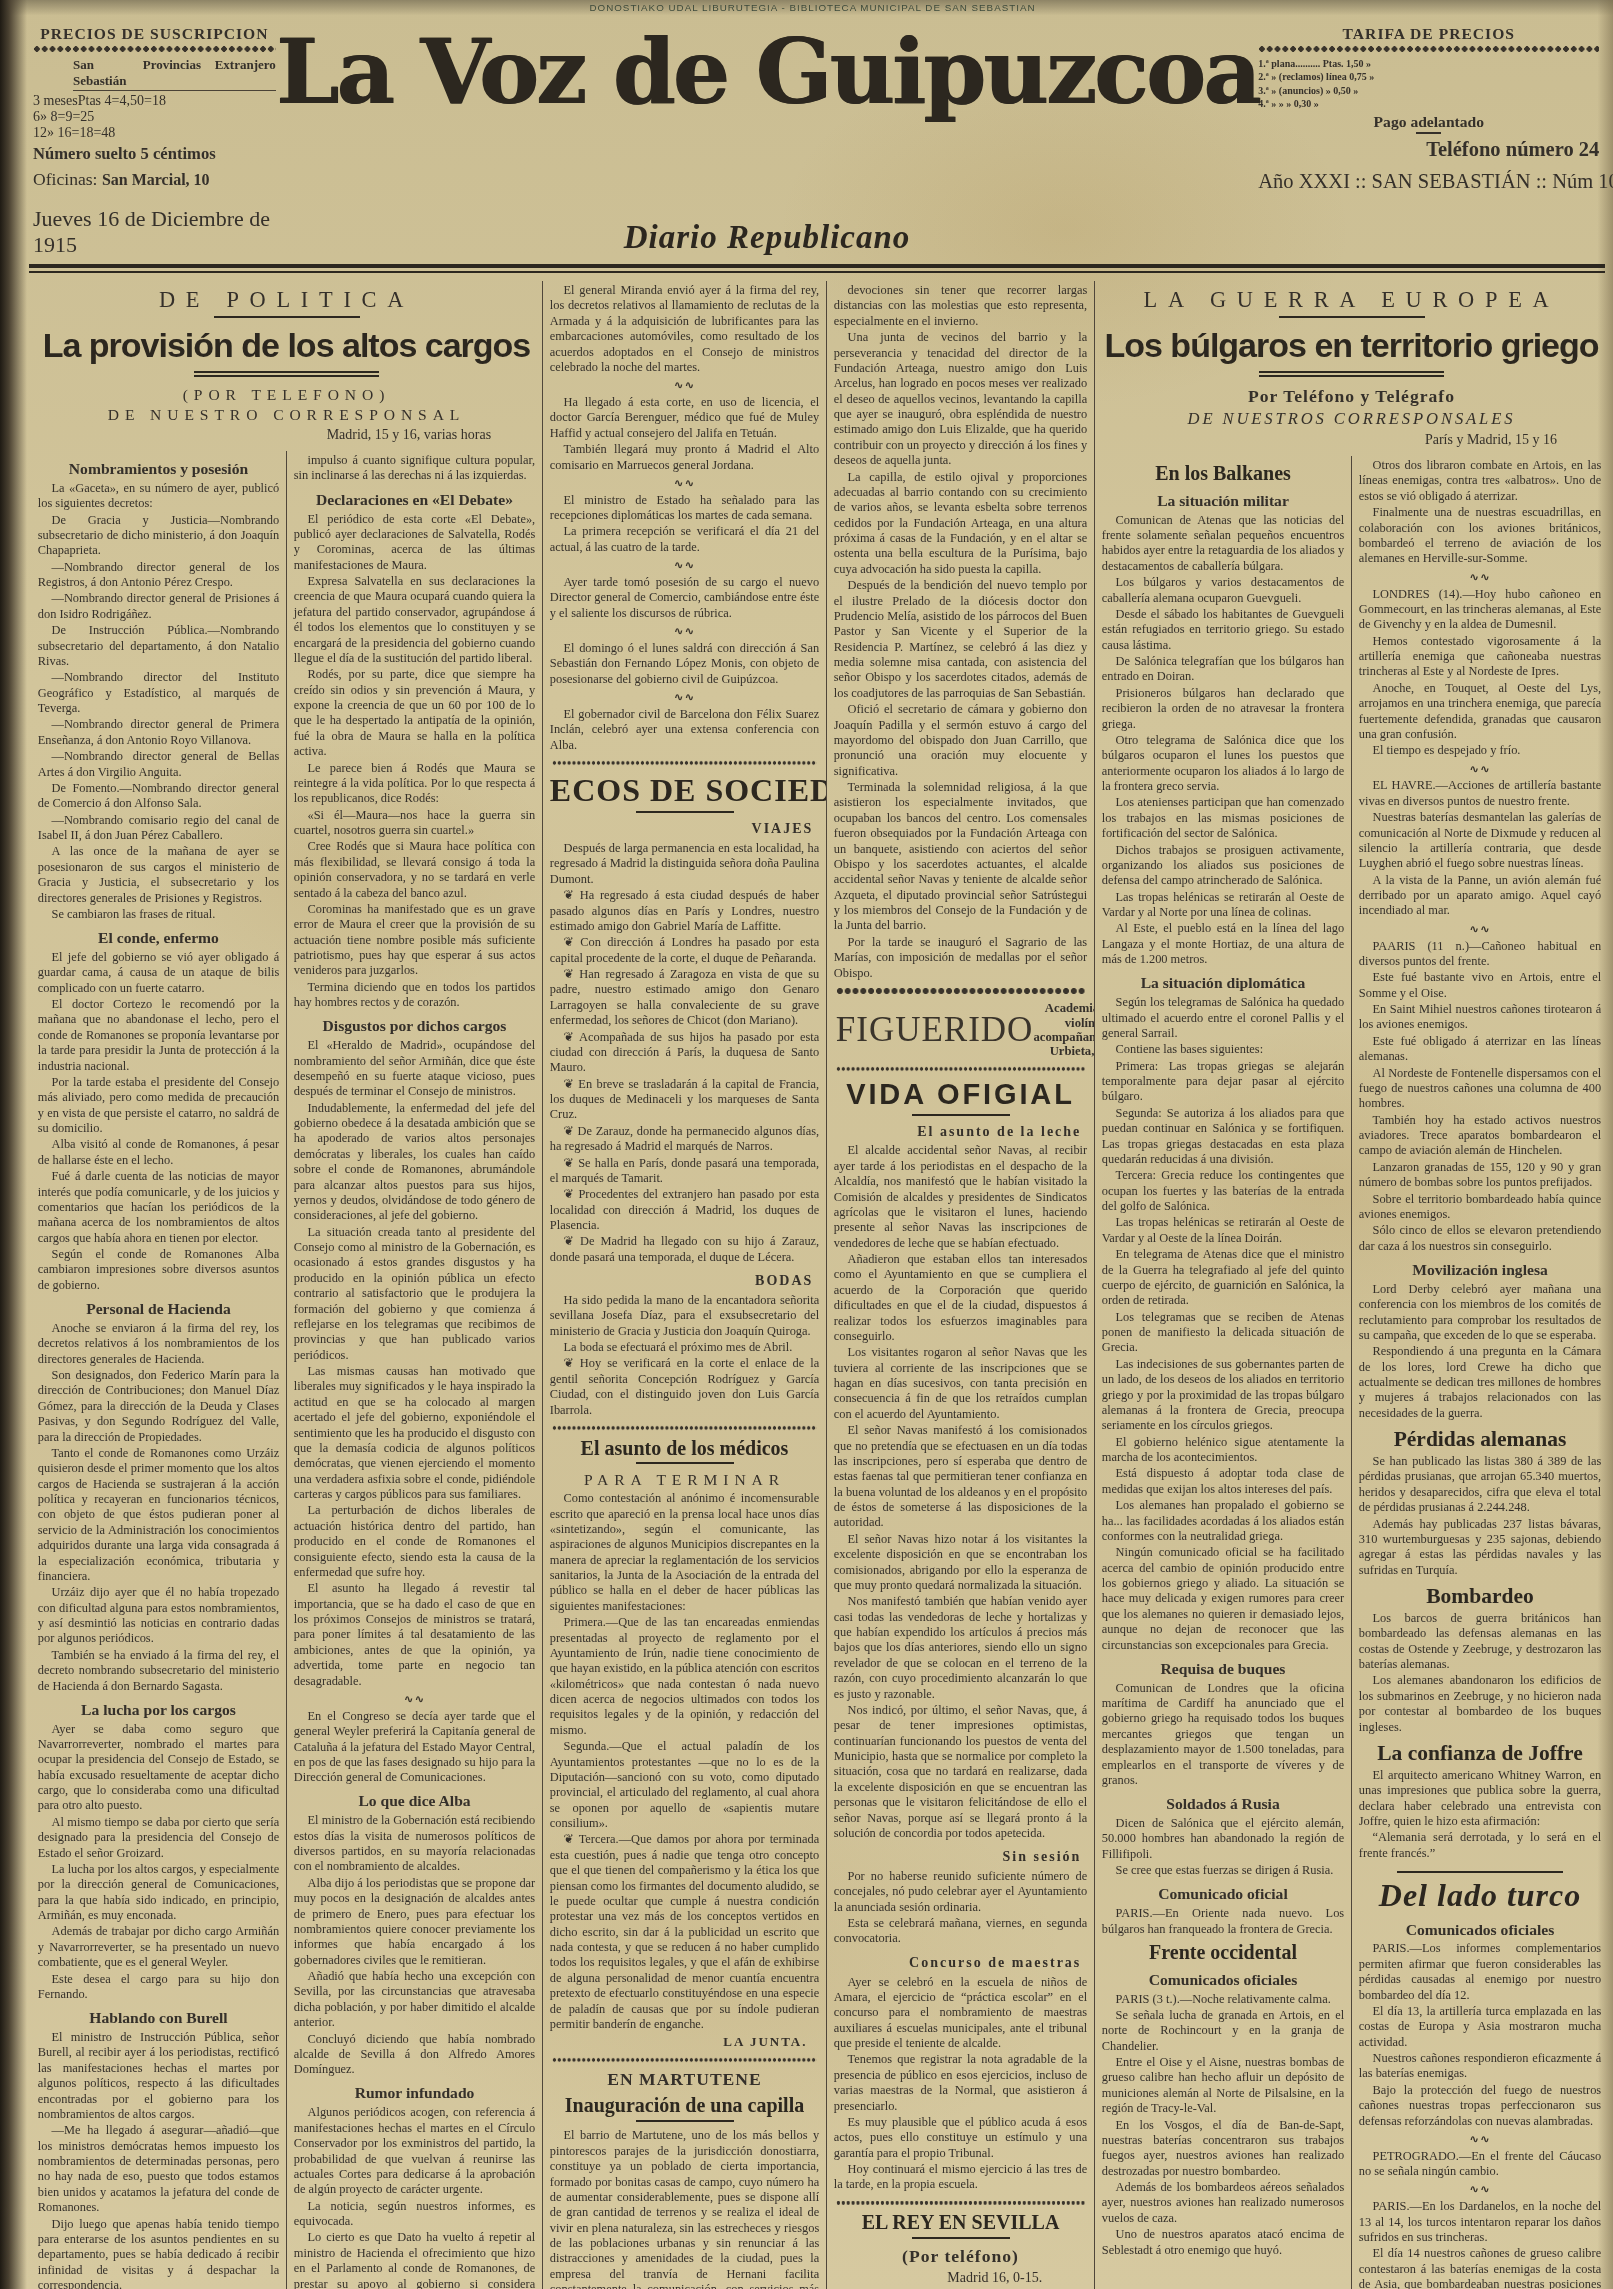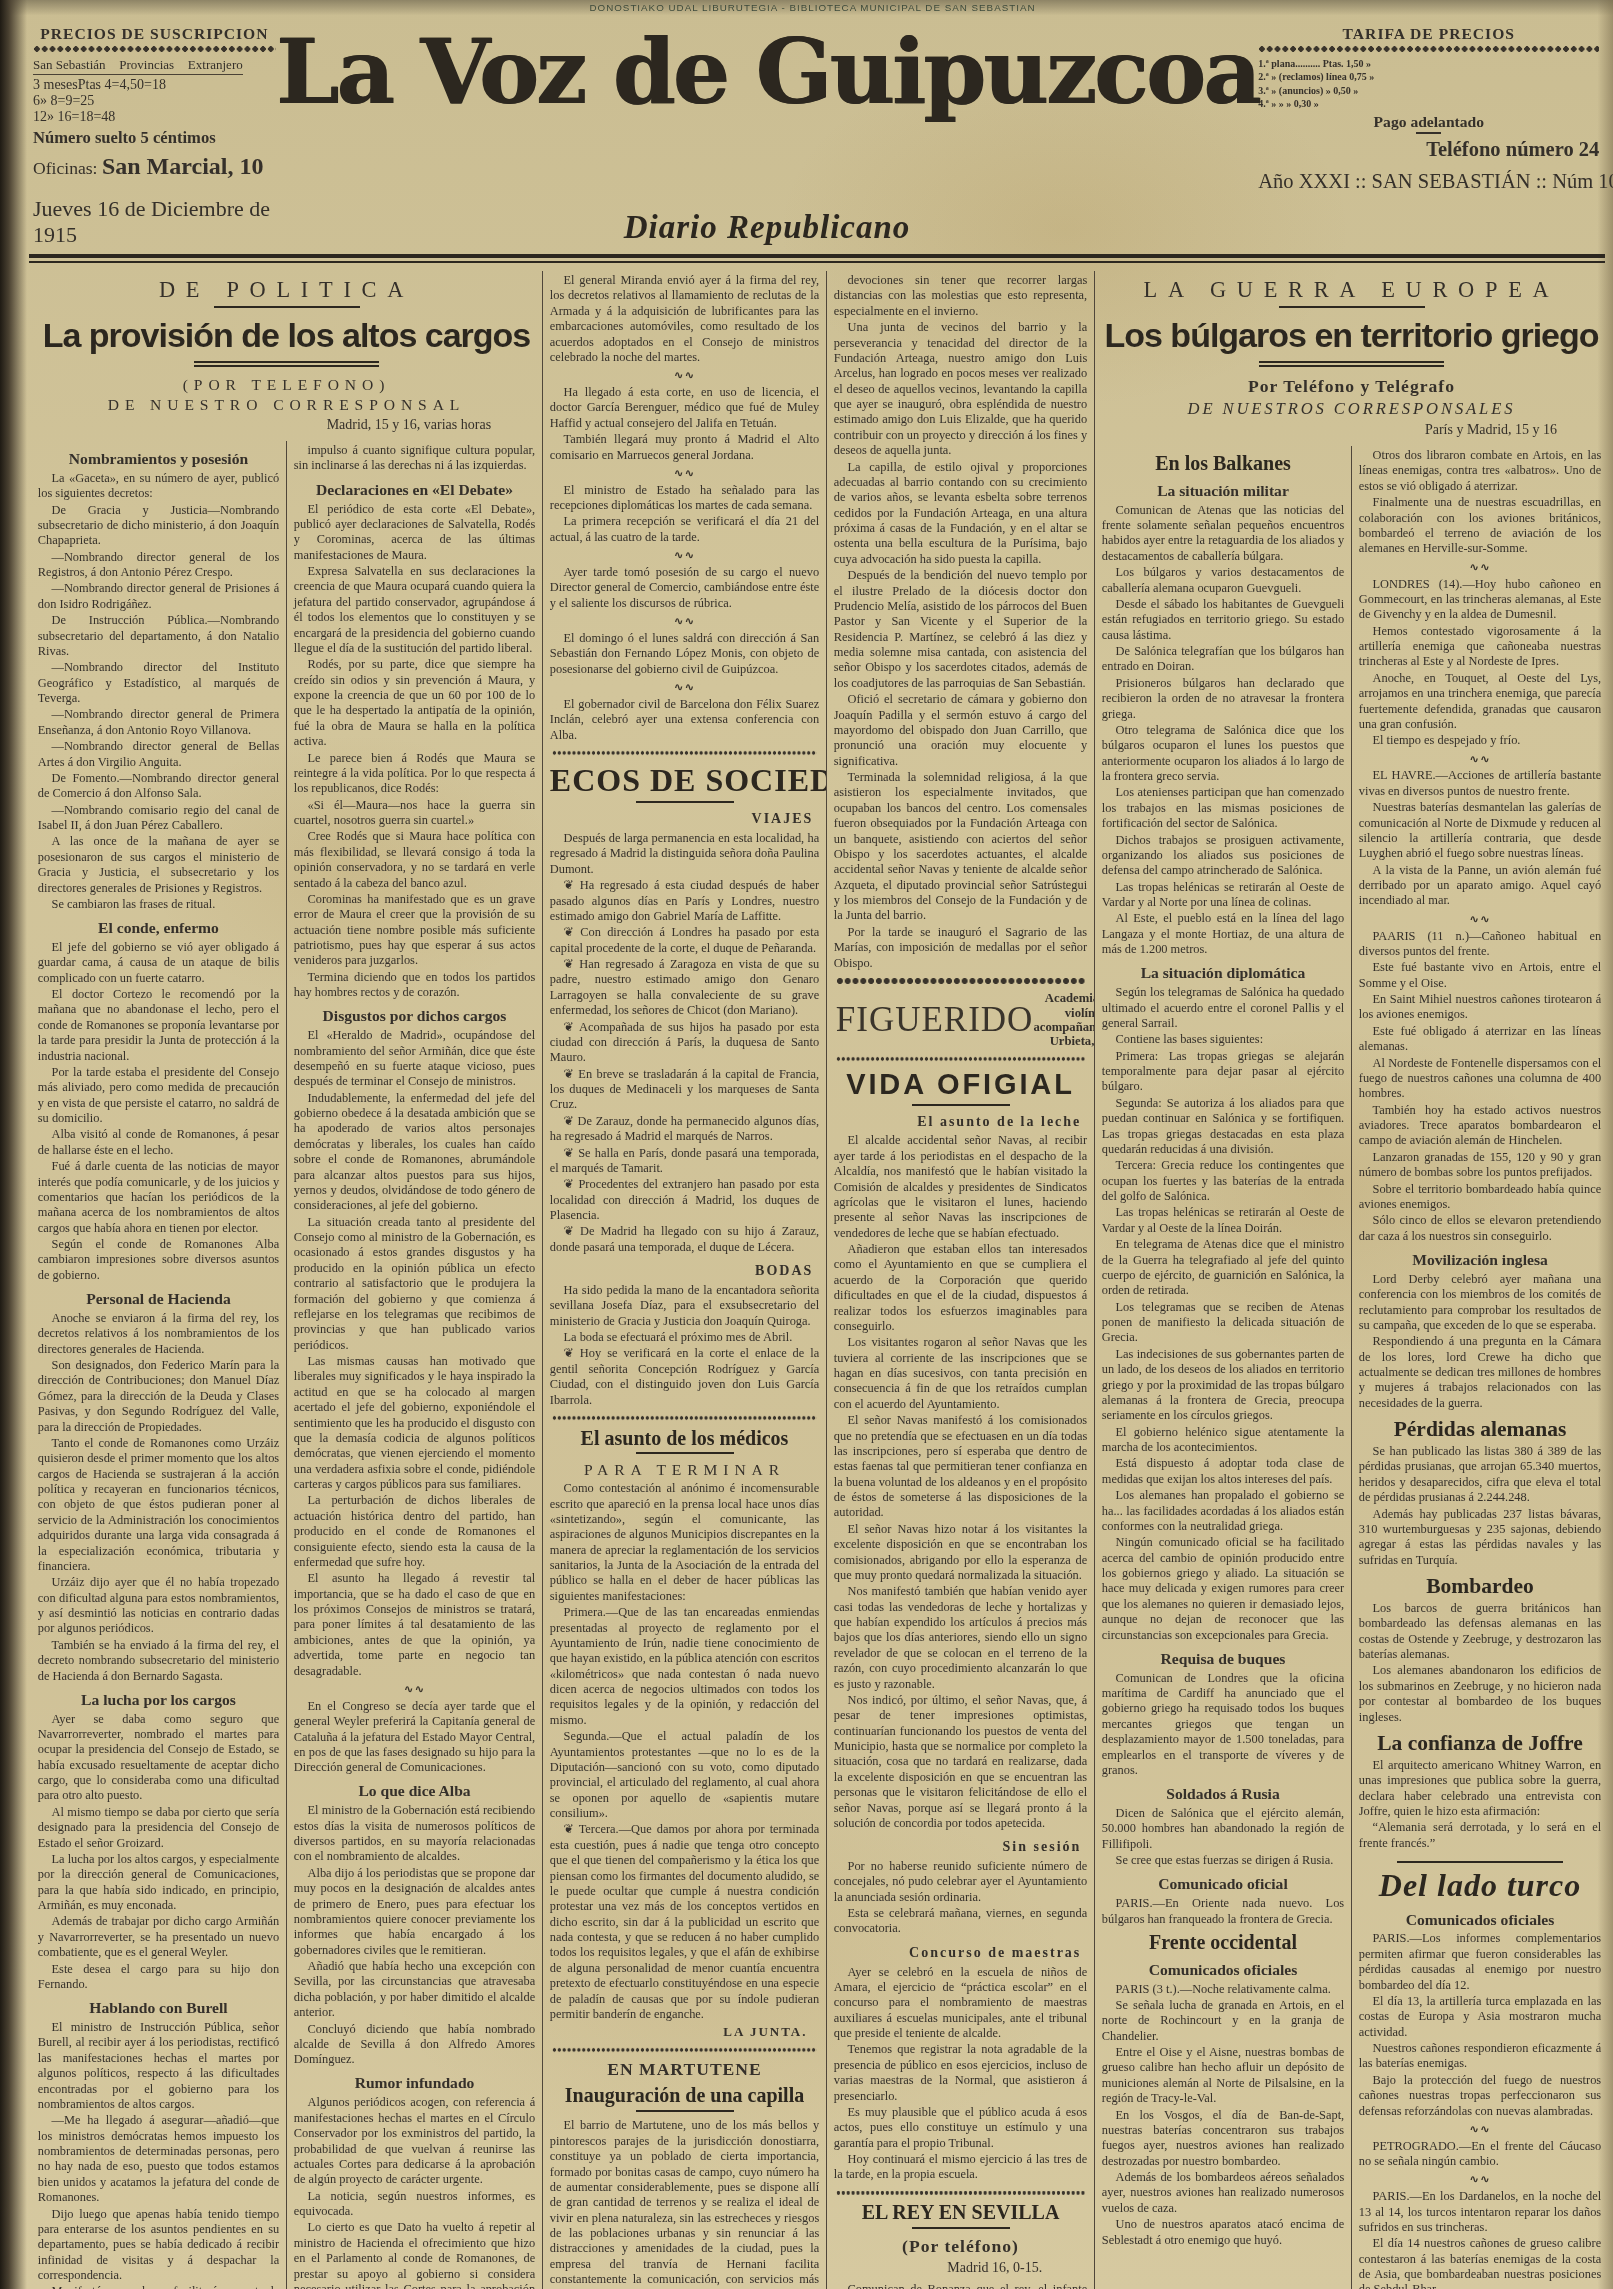--- a/index.html
+++ b/index.html
@@ -18,24 +18,24 @@
   .stamp{position:absolute;top:2px;left:12px;right:0;text-align:center;
     font-family:"Liberation Sans",sans-serif;font-size:9.8px;letter-spacing:1px;color:#3d4a3b;}
   
   #masthead{display:flex;padding:25px 13.7px 0 33px;align-items:stretch;}
   .mh-left{width:327px;display:flex;flex-direction:column;}
   .mh-center{flex:1;display:flex;flex-direction:column;align-items:center;justify-content:space-between;}
   .mh-right{width:341px;display:flex;flex-direction:column;}
   .boxtitle{font-weight:bold;font-size:15.6px;text-align:center;letter-spacing:1px;}
   .beadline{height:7.8px;margin:2px 0 3.9px;background:radial-gradient(circle at 3.9px 3.9px,#3a342b 2.5px,transparent 2.9px);background-size:7.8px 7.8px;background-repeat:repeat-x;}
   .subrow{font-size:14px;font-weight:normal;display:flex;gap:0;}
-  .subhdr{font-size:13px;font-weight:normal;display:flex;gap:13.7px;border-bottom:1px solid #4a4236;width:fit-content;padding-bottom:1px;margin-bottom:2px;}
+  .subhdr{font-size:13px;font-weight:bold;display:flex;gap:13.7px;border-bottom:1px solid #4a4236;width:fit-content;padding-bottom:1px;margin-bottom:2px;margin-left:40px;}
   .suelto{font-weight:bold;font-size:16.6px;margin-top:2.9px;}
   .oficinas{font-size:17.6px;margin-top:5.9px;}
-  .oficinas b{font-size:24px;}
+  .oficinas b{font-size:16px;}
   .mh-date{font-size:22px;margin-top:16px;}
   .paper-title{font-family:"DejaVu Serif",serif;font-weight:bold;font-size:90px;
     letter-spacing:-2.9px;color:#2c271f;line-height:.95;margin-top:3.9px;white-space:nowrap;
     text-shadow:1px 0 0 #2c271f;}
   .paper-sub{font-style:italic;font-weight:bold;font-size:33px;letter-spacing:1px;color:#2c271f;padding-bottom:2px;}
   .tarifrow{font-size:10px;font-weight:bold;line-height:1.35;}
   .pago{font-weight:bold;font-size:15.6px;text-align:center;margin-top:2px;}
   .pago:after{content:"";display:block;width:25px;margin:1px auto 0;border-top:2.9px double #35302a;}
   .telefono{font-weight:bold;font-size:20.5px;text-align:right;margin-top:3.9px;}
   .anio{font-size:20.5px;text-align:right;margin-top:9.8px;white-space:nowrap;}

